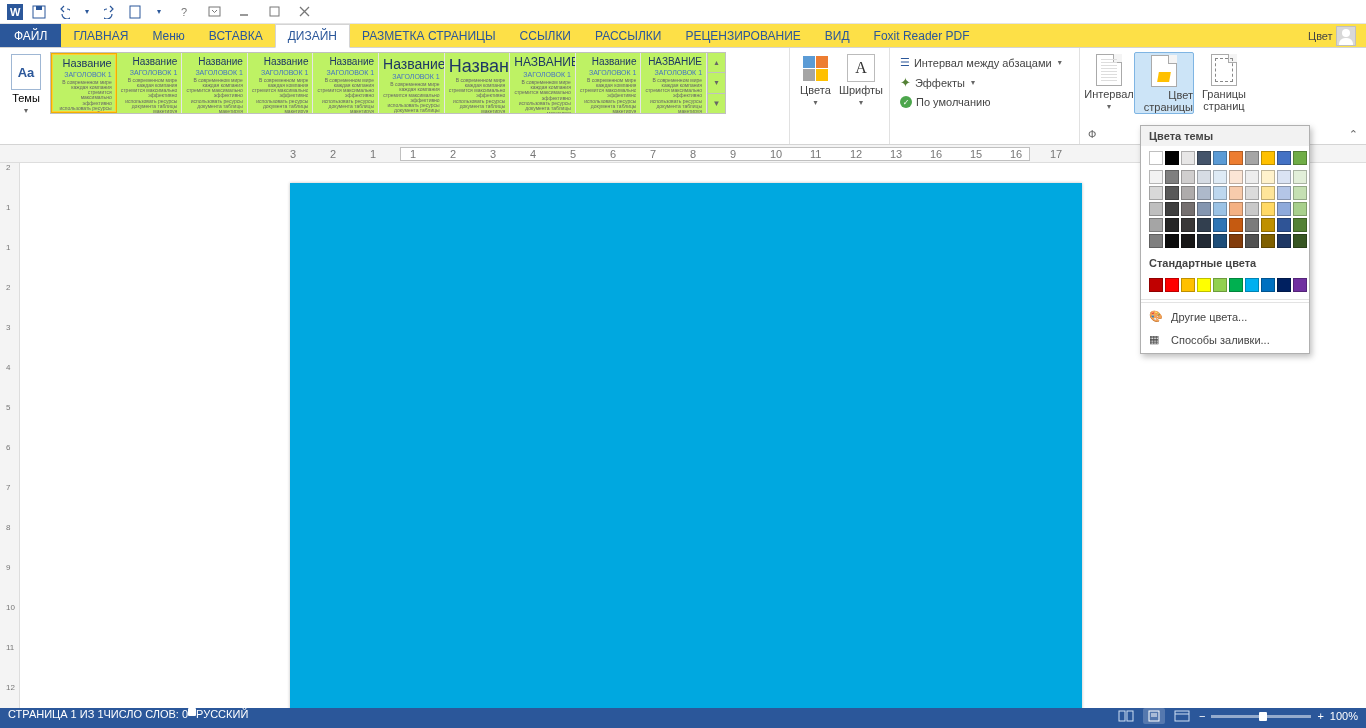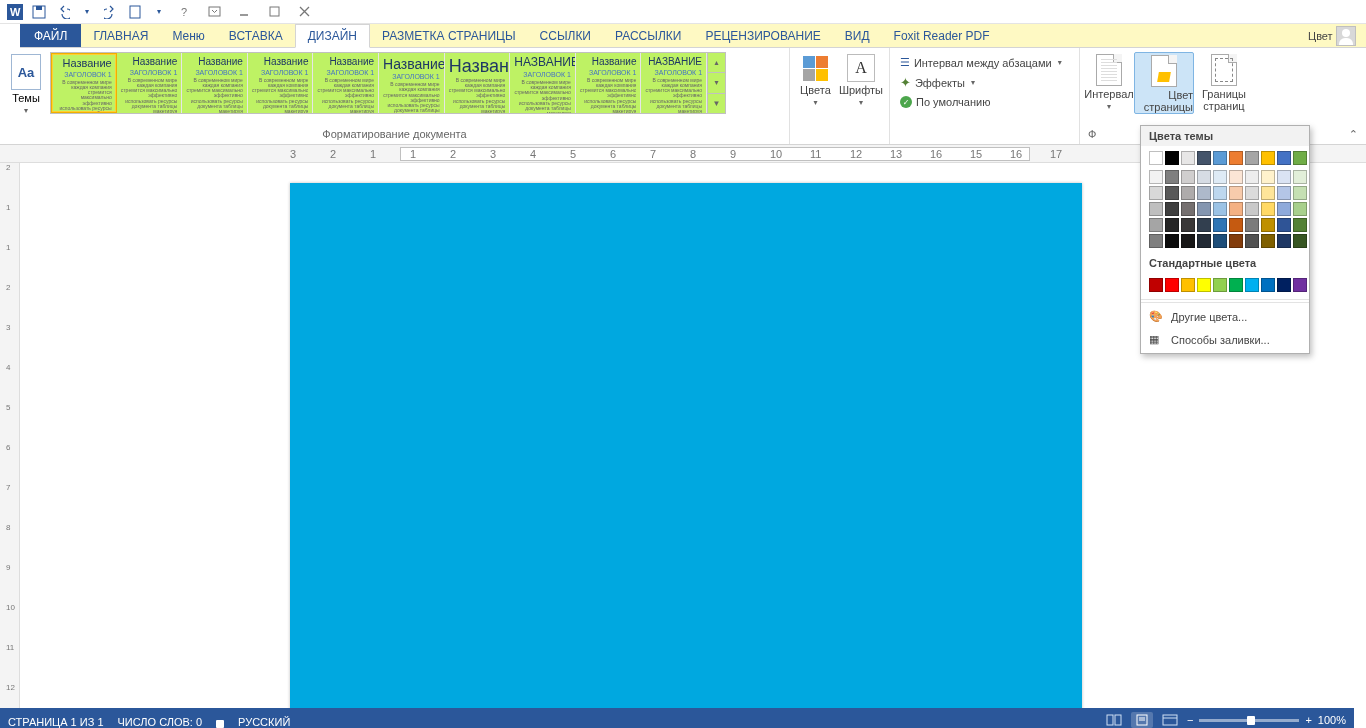--- a/index.html
+++ b/index.html
@@ -10,21 +10,21 @@
 .titlebar .qat { display:flex; align-items:center; gap:2px; padding-left:4px; }
 .titlebar .qat .ico { width:22px; height:20px; display:flex; align-items:center; justify-content:center; color:#2b579a; cursor:pointer; }
 .titlebar .title { flex:1; text-align:center; color:#444; font-size:12px; }
 .titlebar .wctrl { display:flex; align-items:center; gap:2px; padding-right:6px; }
 .titlebar .wctrl .ico { width:28px; height:20px; display:flex; align-items:center; justify-content:center; color:#777; cursor:pointer; }
 .avatar { width:20px; height:20px; background:#d8d8d8; border:1px solid #bfbfbf; position:relative; }
 .avatar::before { content:""; position:absolute; width:8px; height:8px; border-radius:50%; background:#fff; top:2px; left:5px; }
 .avatar::after  { content:""; position:absolute; width:14px; height:7px; border-radius:6px 6px 0 0; background:#fff; bottom:0; left:2px; }
 
 
-.tabs { height:24px; background:#fef9c3; display:flex; align-items:stretch; border-bottom:1px solid #d4d4d4;margin-left:20px; }
+.tabs { height:24px; background:#fde047; display:flex; align-items:stretch; border-bottom:1px solid #d4d4d4; }
 .tab { padding:0 12px; display:flex; align-items:center; color:#2b579a; font-size:12px; cursor:pointer; text-transform:uppercase; }
 .tab.file { background:#2b579a; color:#fff; padding:0 14px; }
 .tab.active { color:#2b579a; border-top:1px solid #d4d4d4; border-left:1px solid #d4d4d4; border-right:1px solid #d4d4d4; border-bottom:1px solid #fff; margin-bottom:-1px; background:#fff; }
 .signin { margin-left:auto; padding:0 10px; display:flex; align-items:center; color:#444; font-size:12px; cursor:pointer; }
 
 
 .ribbon { height:97px; border-bottom:1px solid #d4d4d4; display:flex; background:#fff; }
 .group { border-right:1px solid #e1e1e1; padding:4px 6px 2px; display:flex; flex-direction:column; }
 .group .body { flex:1; display:flex; align-items:flex-start; gap:4px; }
 .group .label { text-align:center; color:#666; font-size:11px; padding-top:2px; height:16px; }
@@ -78,21 +78,21 @@
 
 .dropdown{ position:absolute; top:125px; left:1140px; width:170px; background:#fff; border:1px solid #b0b0b0; box-shadow:2px 3px 6px rgba(0,0,0,.25); z-index:50; padding-bottom:2px;}
 .dropdown .hdr{ padding:4px 8px; font-weight:600; color:#444; background:#f2f2f2;}
 .swatch-grid{ display:grid; grid-template-columns:repeat(10,14px); gap:2px; padding:5px 8px;}
 .swatch-grid span{ width:14px; height:14px; border:1px solid rgba(0,0,0,.25); cursor:pointer;}
 .dropdown .item{ padding:5px 8px; display:flex; align-items:center; gap:8px; cursor:pointer; color:#444;}
 .dropdown hr{border:none;border-top:1px solid #e3e3e3;margin:2px 0;}
 .nocolor-sw{width:14px;height:14px;border:1px solid #aaa;background:#fff;}
 
 
-.status{ position:absolute; bottom:0; left:0; right:12px; height:20px; background:#2b579a; color:#fff; display:flex; align-items:flex-end; font-size:11px; padding:0 8px; gap:14px;}
+.status{ position:absolute; bottom:0; left:0; right:0; height:20px; background:#2b579a; color:#fff; display:flex; align-items:flex-start; font-size:11px; padding:0 8px; gap:0;}
 .status .seg{display:flex;align-items:center;gap:5px;cursor:pointer;}
 .status .views{margin-left:auto;display:flex;align-items:center;gap:6px;}
 .status .vico{width:22px;height:16px;display:flex;align-items:center;justify-content:center;color:#cfe0f4;cursor:pointer;}
 .status .vico.on{color:#fff;background:rgba(255,255,255,.2);border-radius:2px;}
 .zoom-track{width:100px;height:3px;background:rgba(255,255,255,.5);position:relative;}
 .zoom-thumb{position:absolute;left:48%;top:-3px;width:8px;height:9px;background:#fff;border-radius:1px;}
 .rec{width:8px;height:8px;background:#fff;border-radius:1px;}
 
 svg{display:block;}
 </style>
@@ -235,21 +235,20 @@
               <div class="tx">В современном мире каждая компания стремится максимально эффективно использовать ресурсы документа таблицы макетируя</div>
             </div>
           </div>
         <div class="gallery-scroll">
           <div>▴</div>
           <div>▾</div>
           <div>▼</div>
         </div>
       </div>
     </div>
-    <div class="label">Форматирование документа</div>
   </div>
 
   <div class="group" style="width:100px">
     <div class="body">
       <div class="vbtn">
         <div class="sq">
             <div class="colors-sq">
               <span></span>
               <span></span>
               <span></span>

